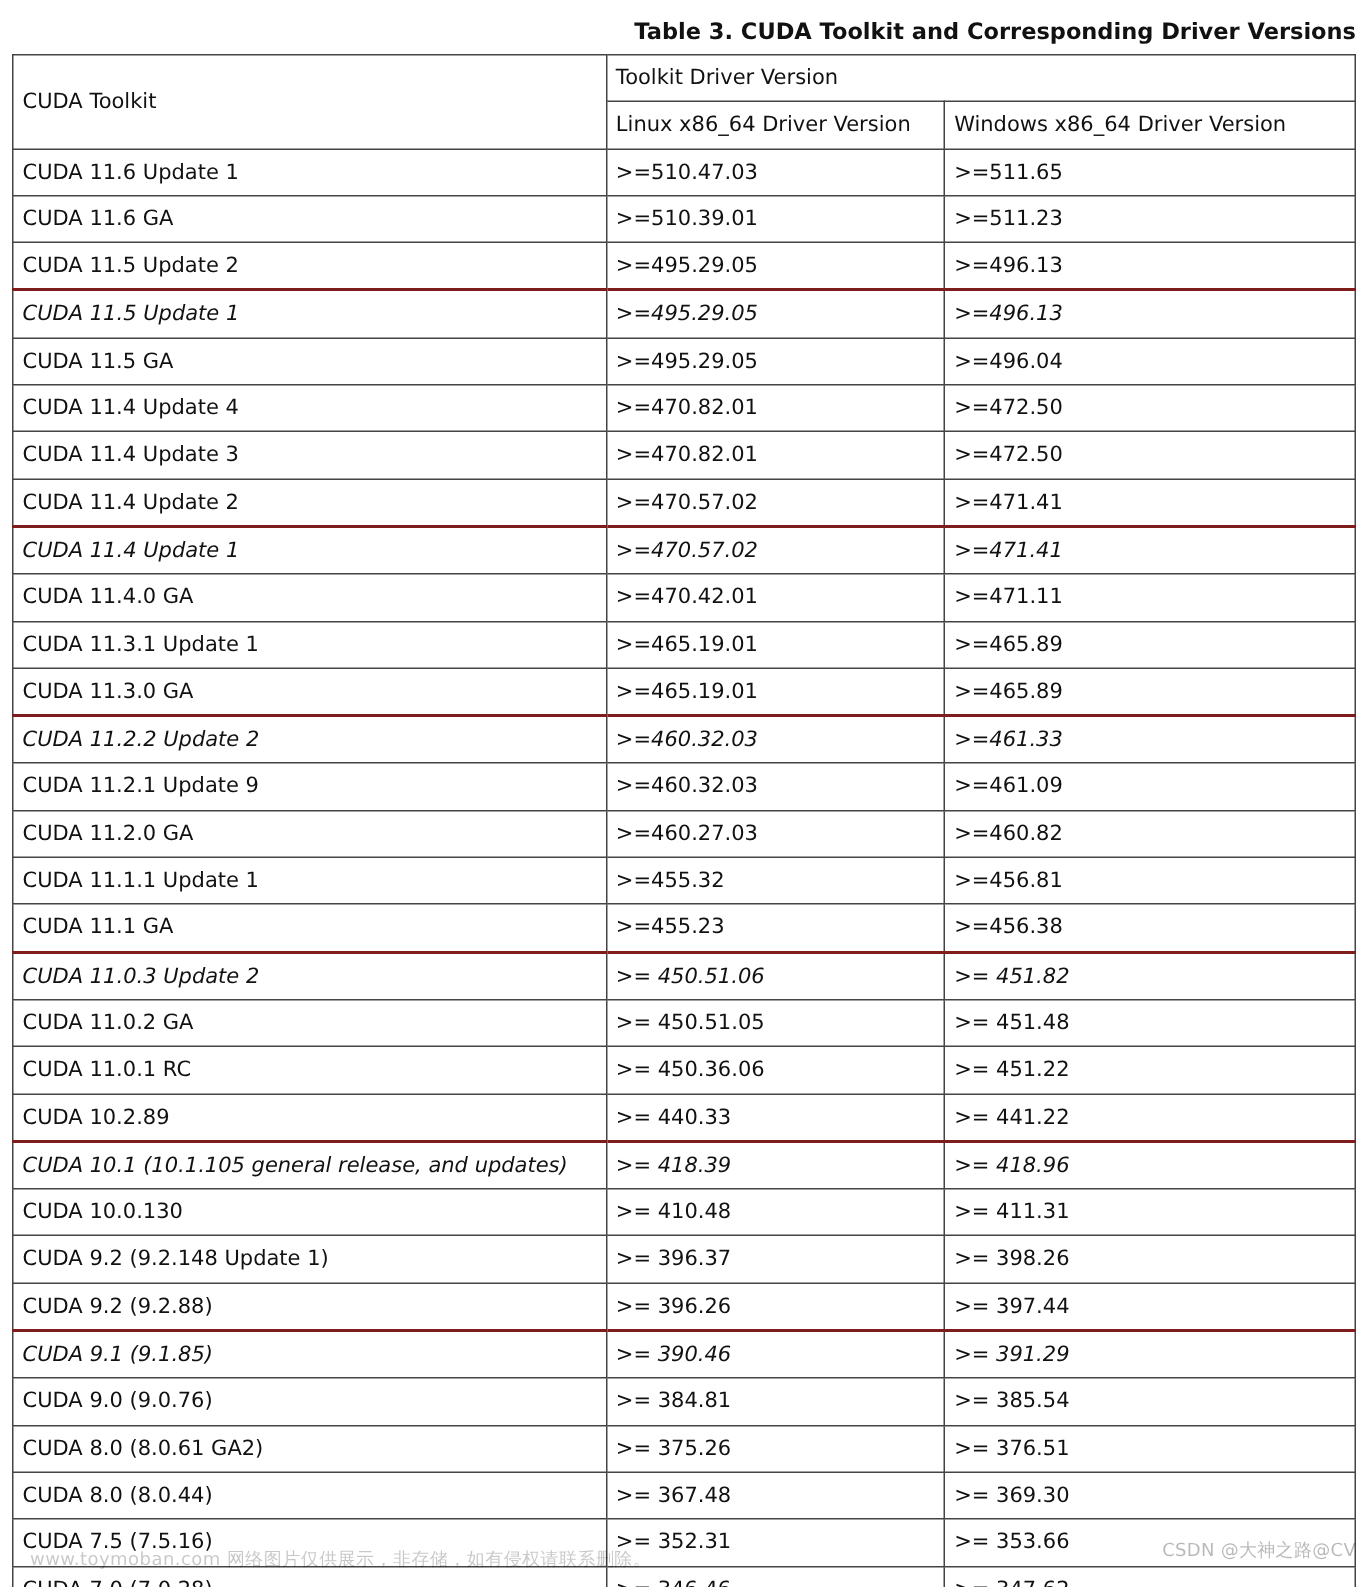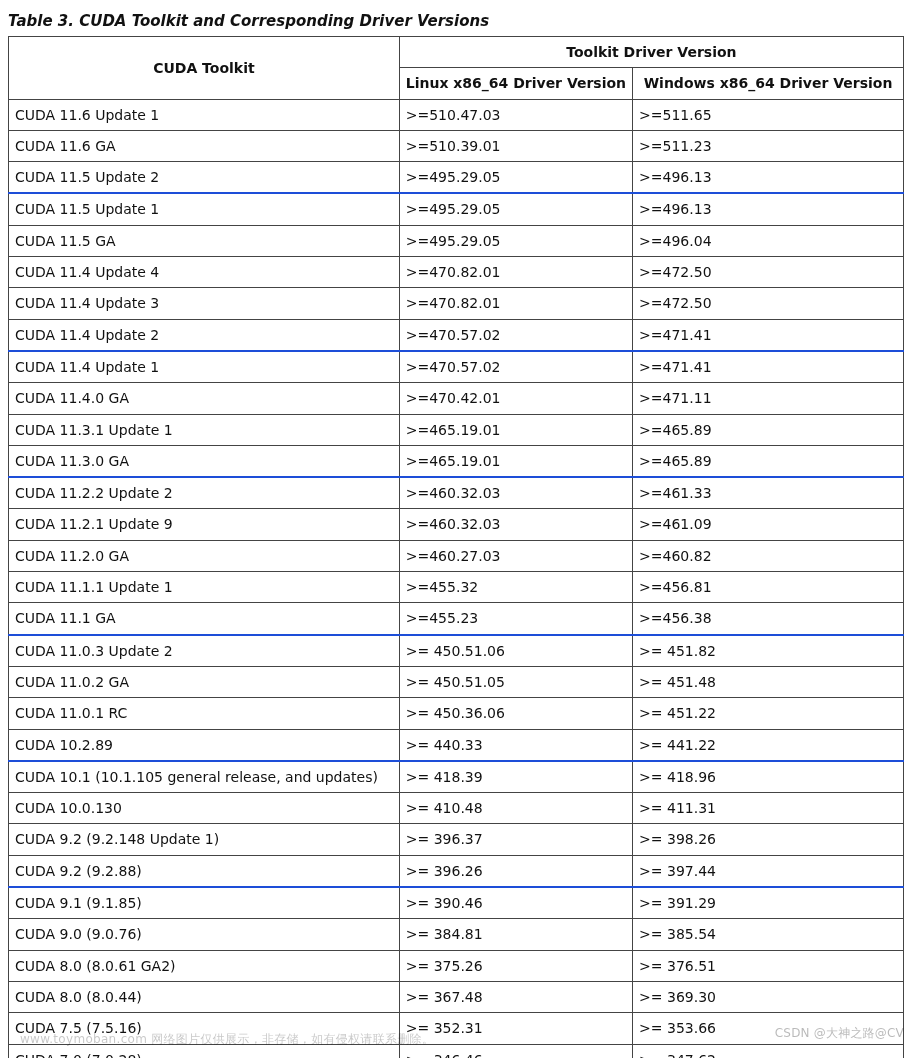--- a/index.html
+++ b/index.html
@@ -7,55 +7,54 @@
       padding: 8px;
       background: #fff;
       font-family: Verdana, "DejaVu Sans", sans-serif;
       font-size: 14px;
       color: #111;
     }
     .wrap {
       width: 896px;
     }
     .title {
-      text-align: left;
+      text-align: right;
       font-weight: 700;
       padding: 4px 0 6px 0;
       font-size: 15px;
-      font-style: italic;
     }
     table {
       border-collapse: collapse;
       width: 100%;
       table-layout: auto;
     }
     th, td {
       font-weight: 400;
       text-align: left;
       padding: 5px 6px 5px 6px;
       line-height: 1.45;
       vertical-align: middle;
       white-space: nowrap;
     }
     thead th {
-      text-align: center;
-      font-weight: 700;
+      text-align: left;
+      font-weight: 400;
     }
     
     th, td {
       border: 1px solid #444;
     }
     
     
     col.c1 { width: 44.2%; }
     col.c2 { width: 25.2%; }
     col.c3 { width: 30.6%; }
 
     
-    tbody tr.hr-t td { border-top: 2px solid #1d4ed8; }
+    tbody tr.hr-t td { border-top: 2px solid #7f1d1d; font-style: italic; }
 
     
     .wm-left {
       position: fixed;
       left: 20px;
       bottom: 10px;
       font-size: 12px;
       color: rgba(0,0,0,0.22);
       letter-spacing: 0.3px;
     }

